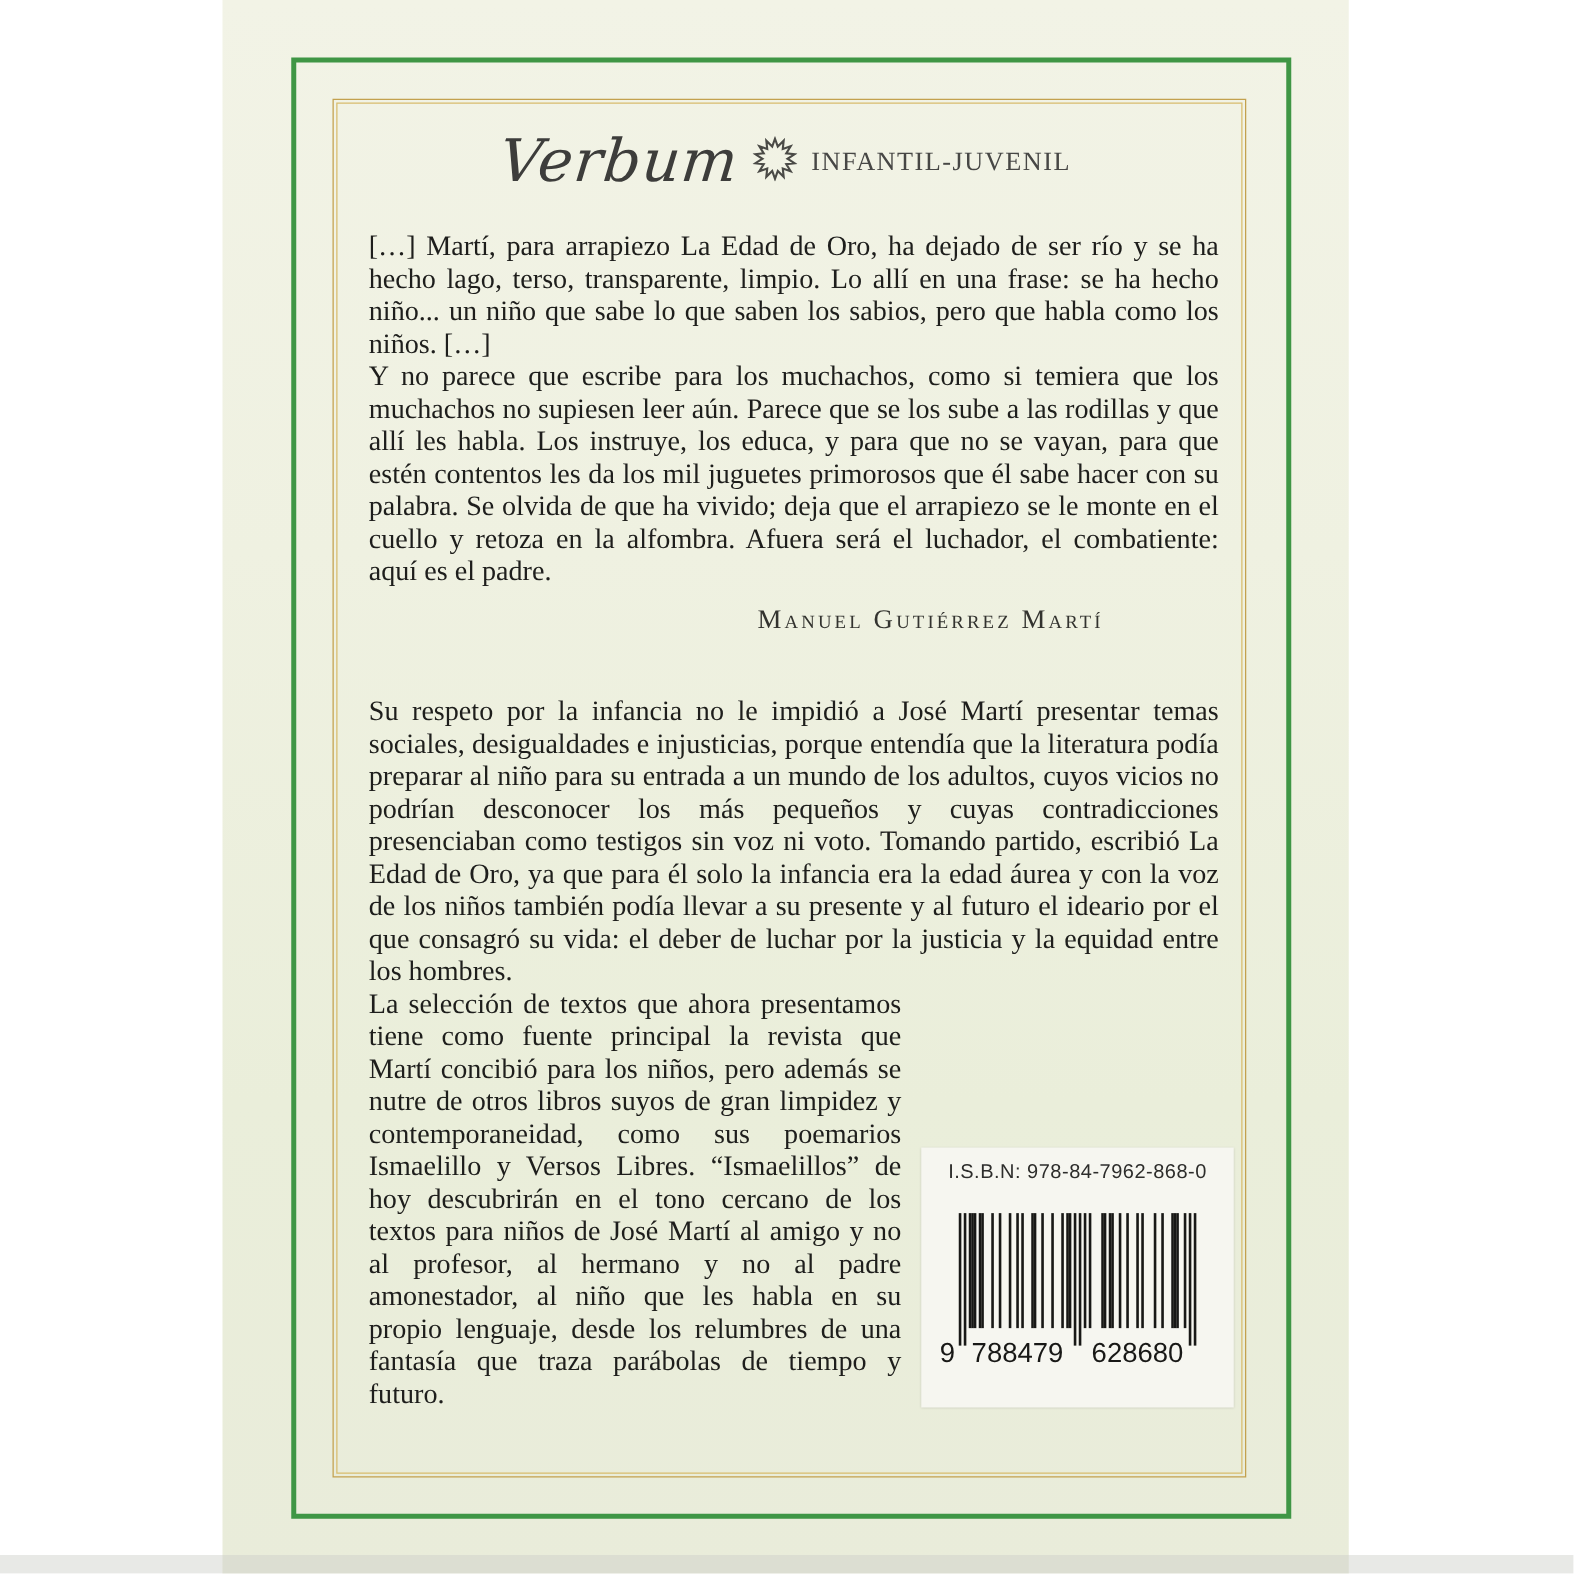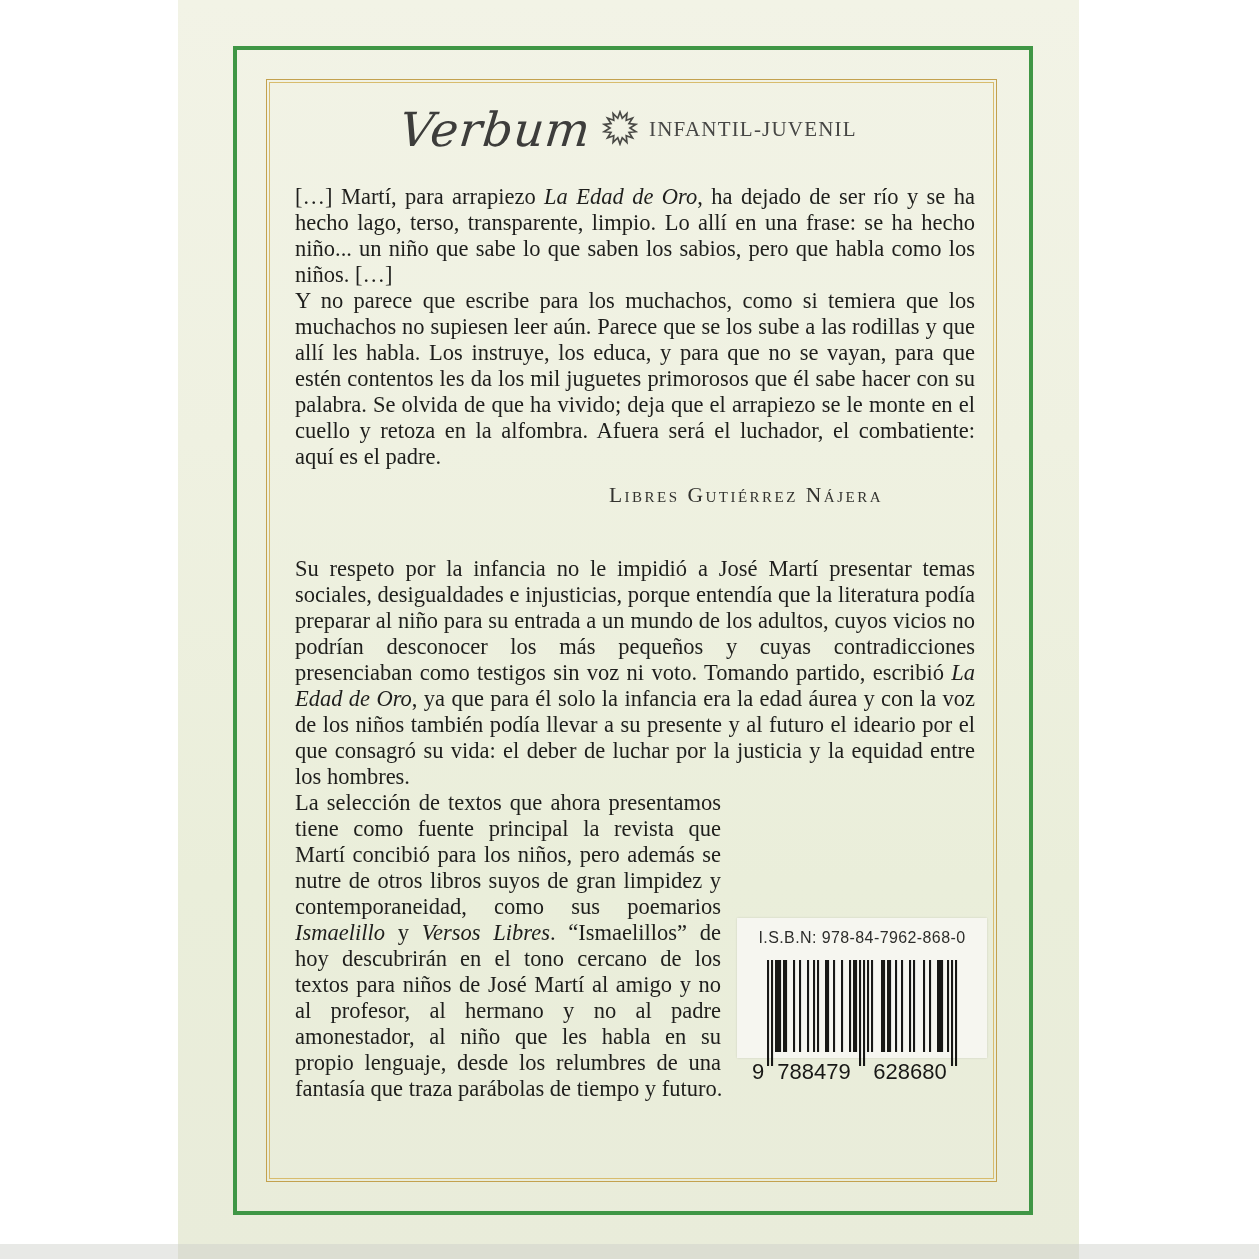--- a/index.html
+++ b/index.html
@@ -20,28 +20,28 @@
   .logo-row{position:absolute;left:0;top:106px;width:901px;display:flex;
          justify-content:center;align-items:center;gap:11px;}
   .verbum{font-family:"DejaVu Serif", serif;font-style:italic;font-size:47px;
          color:#3d3d3b;line-height:1;transform:skewX(-6deg);letter-spacing:1px;}
   .collection{font-family:"Liberation Serif", serif;font-size:21px;color:#474745;
          letter-spacing:1.2px;text-align:right;}
   
   .text-block{position:absolute;left:117px;top:184px;width:680px;
          font-size:22.5px;line-height:26px;color:#1e1e1c;text-align:justify;}
   .text-block p{margin:0;}
-  .it{font-style:italic;}
+  .it{}
   .attribution{font-variant:small-caps;letter-spacing:2.5px;font-size:21.5px;
          color:#33332f;text-align:right;}
   .attribution.quote-attr{padding-right:92px;margin-top:12px;}
   .attribution.blurb-attr{padding-right:12px;margin-top:6px;}
   .blurb-start{margin-top:48px !important;}
   
-  .isbn-box{float:right;width:250px;height:140px;margin:128px -12px 4px 16px;
+  .isbn-box{float:right;width:250px;height:208px;margin:128px -12px 4px 16px;
          background:#f6f6f0;box-shadow:0 0 2px rgba(0,0,0,0.12);
          display:flex;flex-direction:column;align-items:center;box-sizing:border-box;
          padding-top:7px;}
   .isbn-label{font-family:"Liberation Sans", sans-serif;font-size:16px;color:#2d2d2b;
          letter-spacing:0.4px;white-space:nowrap;}
   .barcode{width:222px;height:155px;margin-top:2px;}
   .barcode svg{width:100%;height:100%;}
 </style>
 </head>
 <body>
@@ -57,21 +57,21 @@
         <svg id="starburst" width="36" height="36" viewBox="0 0 36 36">
             <polygon points="18.00,2.00 20.23,8.25 24.94,3.58 24.23,10.18 30.51,8.02 27.01,13.66 33.60,14.44 28.00,18.00 33.60,21.56 27.01,22.34 30.51,27.98 24.23,25.82 24.94,32.42 20.23,27.75 18.00,34.00 15.77,27.75 11.06,32.42 11.77,25.82 5.49,27.98 8.99,22.34 2.40,21.56 8.00,18.00 2.40,14.44 8.99,13.66 5.49,8.02 11.77,10.18 11.06,3.58 15.77,8.25" fill="none" stroke="#4a4a46" stroke-width="1.7"></polygon>
           </svg>
       </span>
       <span class="collection">INFANTIL-JUVENIL</span>
     </div>
 
     <div class="text-block">
       <p><span>[…] Martí, para arrapiezo </span><span class="it">La Edad de Oro</span><span>, ha dejado de ser río y se ha hecho lago, terso, transparente, limpio. Lo allí en una frase: se ha hecho niño... un niño que sabe lo que saben los sabios, pero que habla como los niños. […]</span></p>
       <p><span>Y no parece que escribe para los muchachos, como si temiera que los muchachos no supiesen leer aún. Parece que se los sube a las rodillas y que allí les habla. Los instruye, los educa, y para que no se vayan, para que estén contentos les da los mil juguetes primorosos que él sabe hacer con su palabra. Se olvida de que ha vivido; deja que el arrapiezo se le monte en el cuello y retoza en la alfombra. Afuera será el luchador, el combatiente: aquí es el padre.</span></p>
-      <div class="attribution quote-attr">Libres Gutiérrez Nájera</div>
+      <div class="attribution quote-attr">Manuel Gutiérrez Martí</div>
 
       <p class="blurb-start"><span>Su respeto por la infancia no le impidió a José Martí presentar temas sociales, desigualdades e injusticias, porque entendía que la literatura podía preparar al niño para su entrada a un mundo de los adultos, cuyos vicios no podrían desconocer los más pequeños y cuyas contradicciones presenciaban como testigos sin voz ni voto. Tomando partido, escribió </span><span class="it">La Edad de Oro</span><span>, ya que para él solo la infancia era la edad áurea y con la voz de los niños también podía llevar a su presente y al futuro el ideario por el que consagró su vida: el deber de luchar por la justicia y la equidad entre los hombres.</span></p>
       <p><span class="isbn-box">
             <span class="isbn-label">I.S.B.N: 978-84-7962-868-0</span>
             <span class="barcode"><svg viewBox="0 0 111 64" preserveAspectRatio="xMidYMid meet">
                 <rect x="8" y="2" width="1.04" height="53" fill="#181816"></rect>
                 <rect x="10" y="2" width="1.04" height="53" fill="#181816"></rect>
                 <rect x="12" y="2" width="1.04" height="46" fill="#181816"></rect>
                 <rect x="13" y="2" width="1.04" height="46" fill="#181816"></rect>
                 <rect x="14" y="2" width="1.04" height="46" fill="#181816"></rect>

